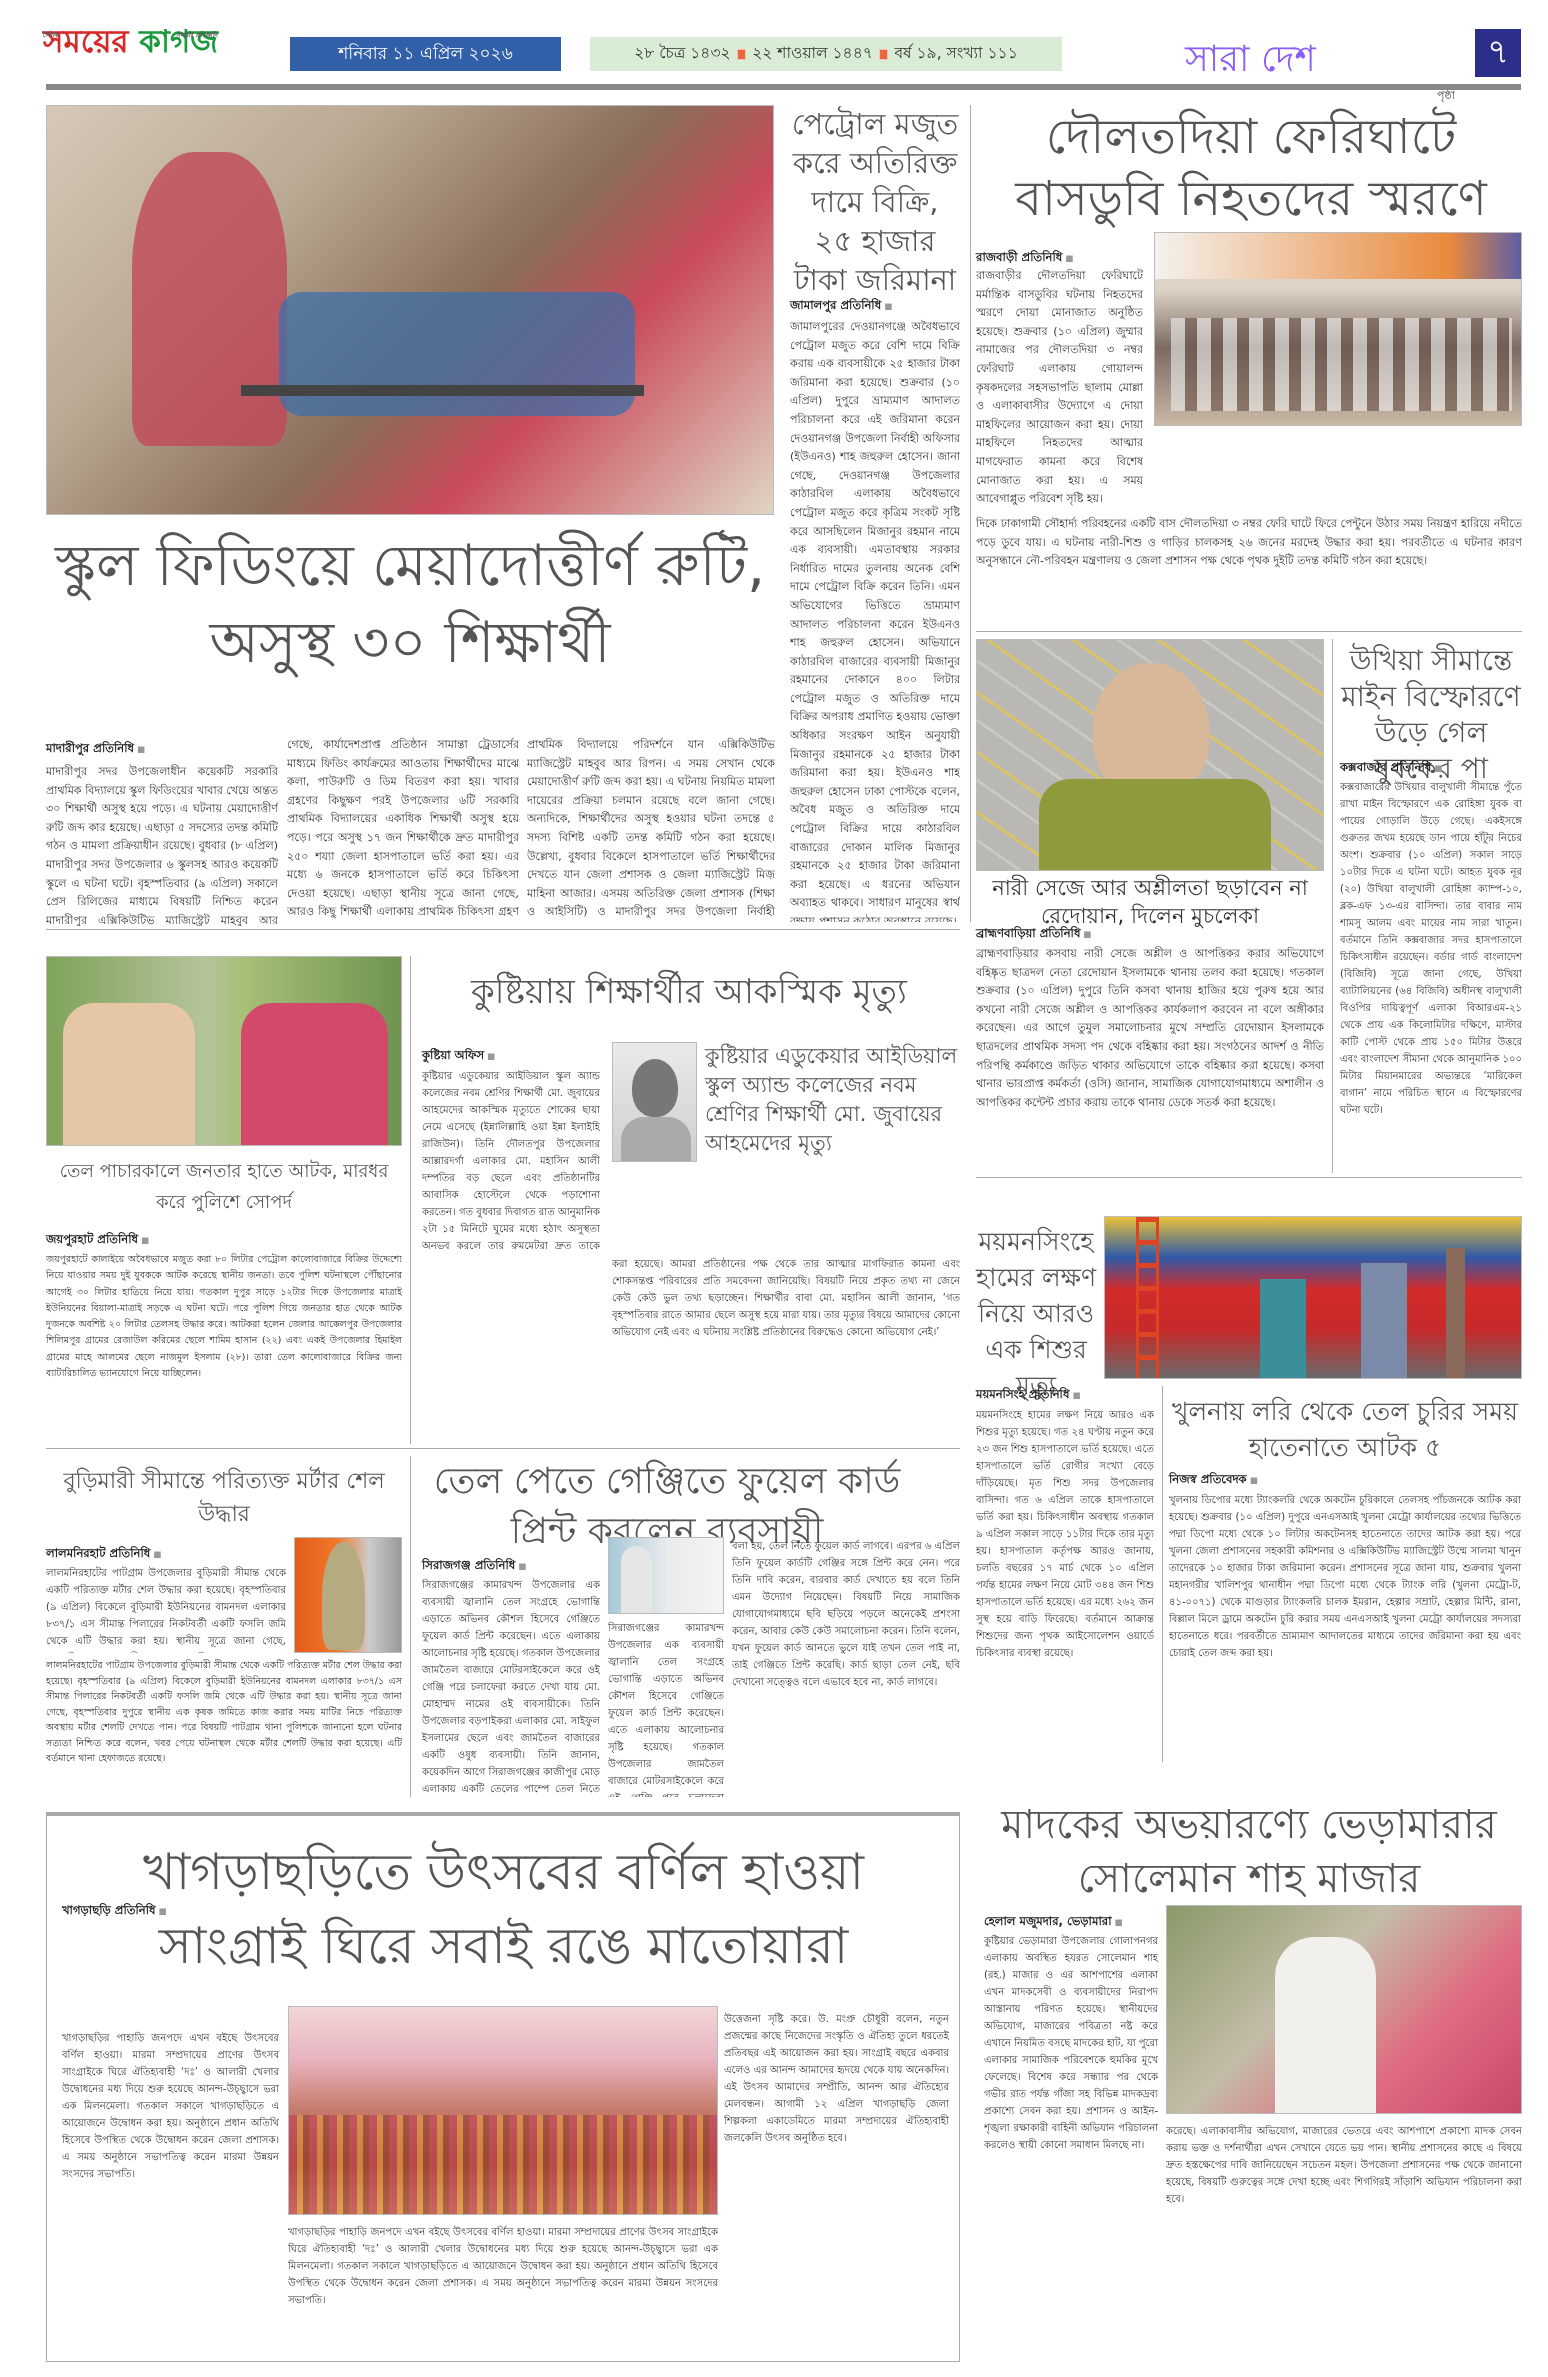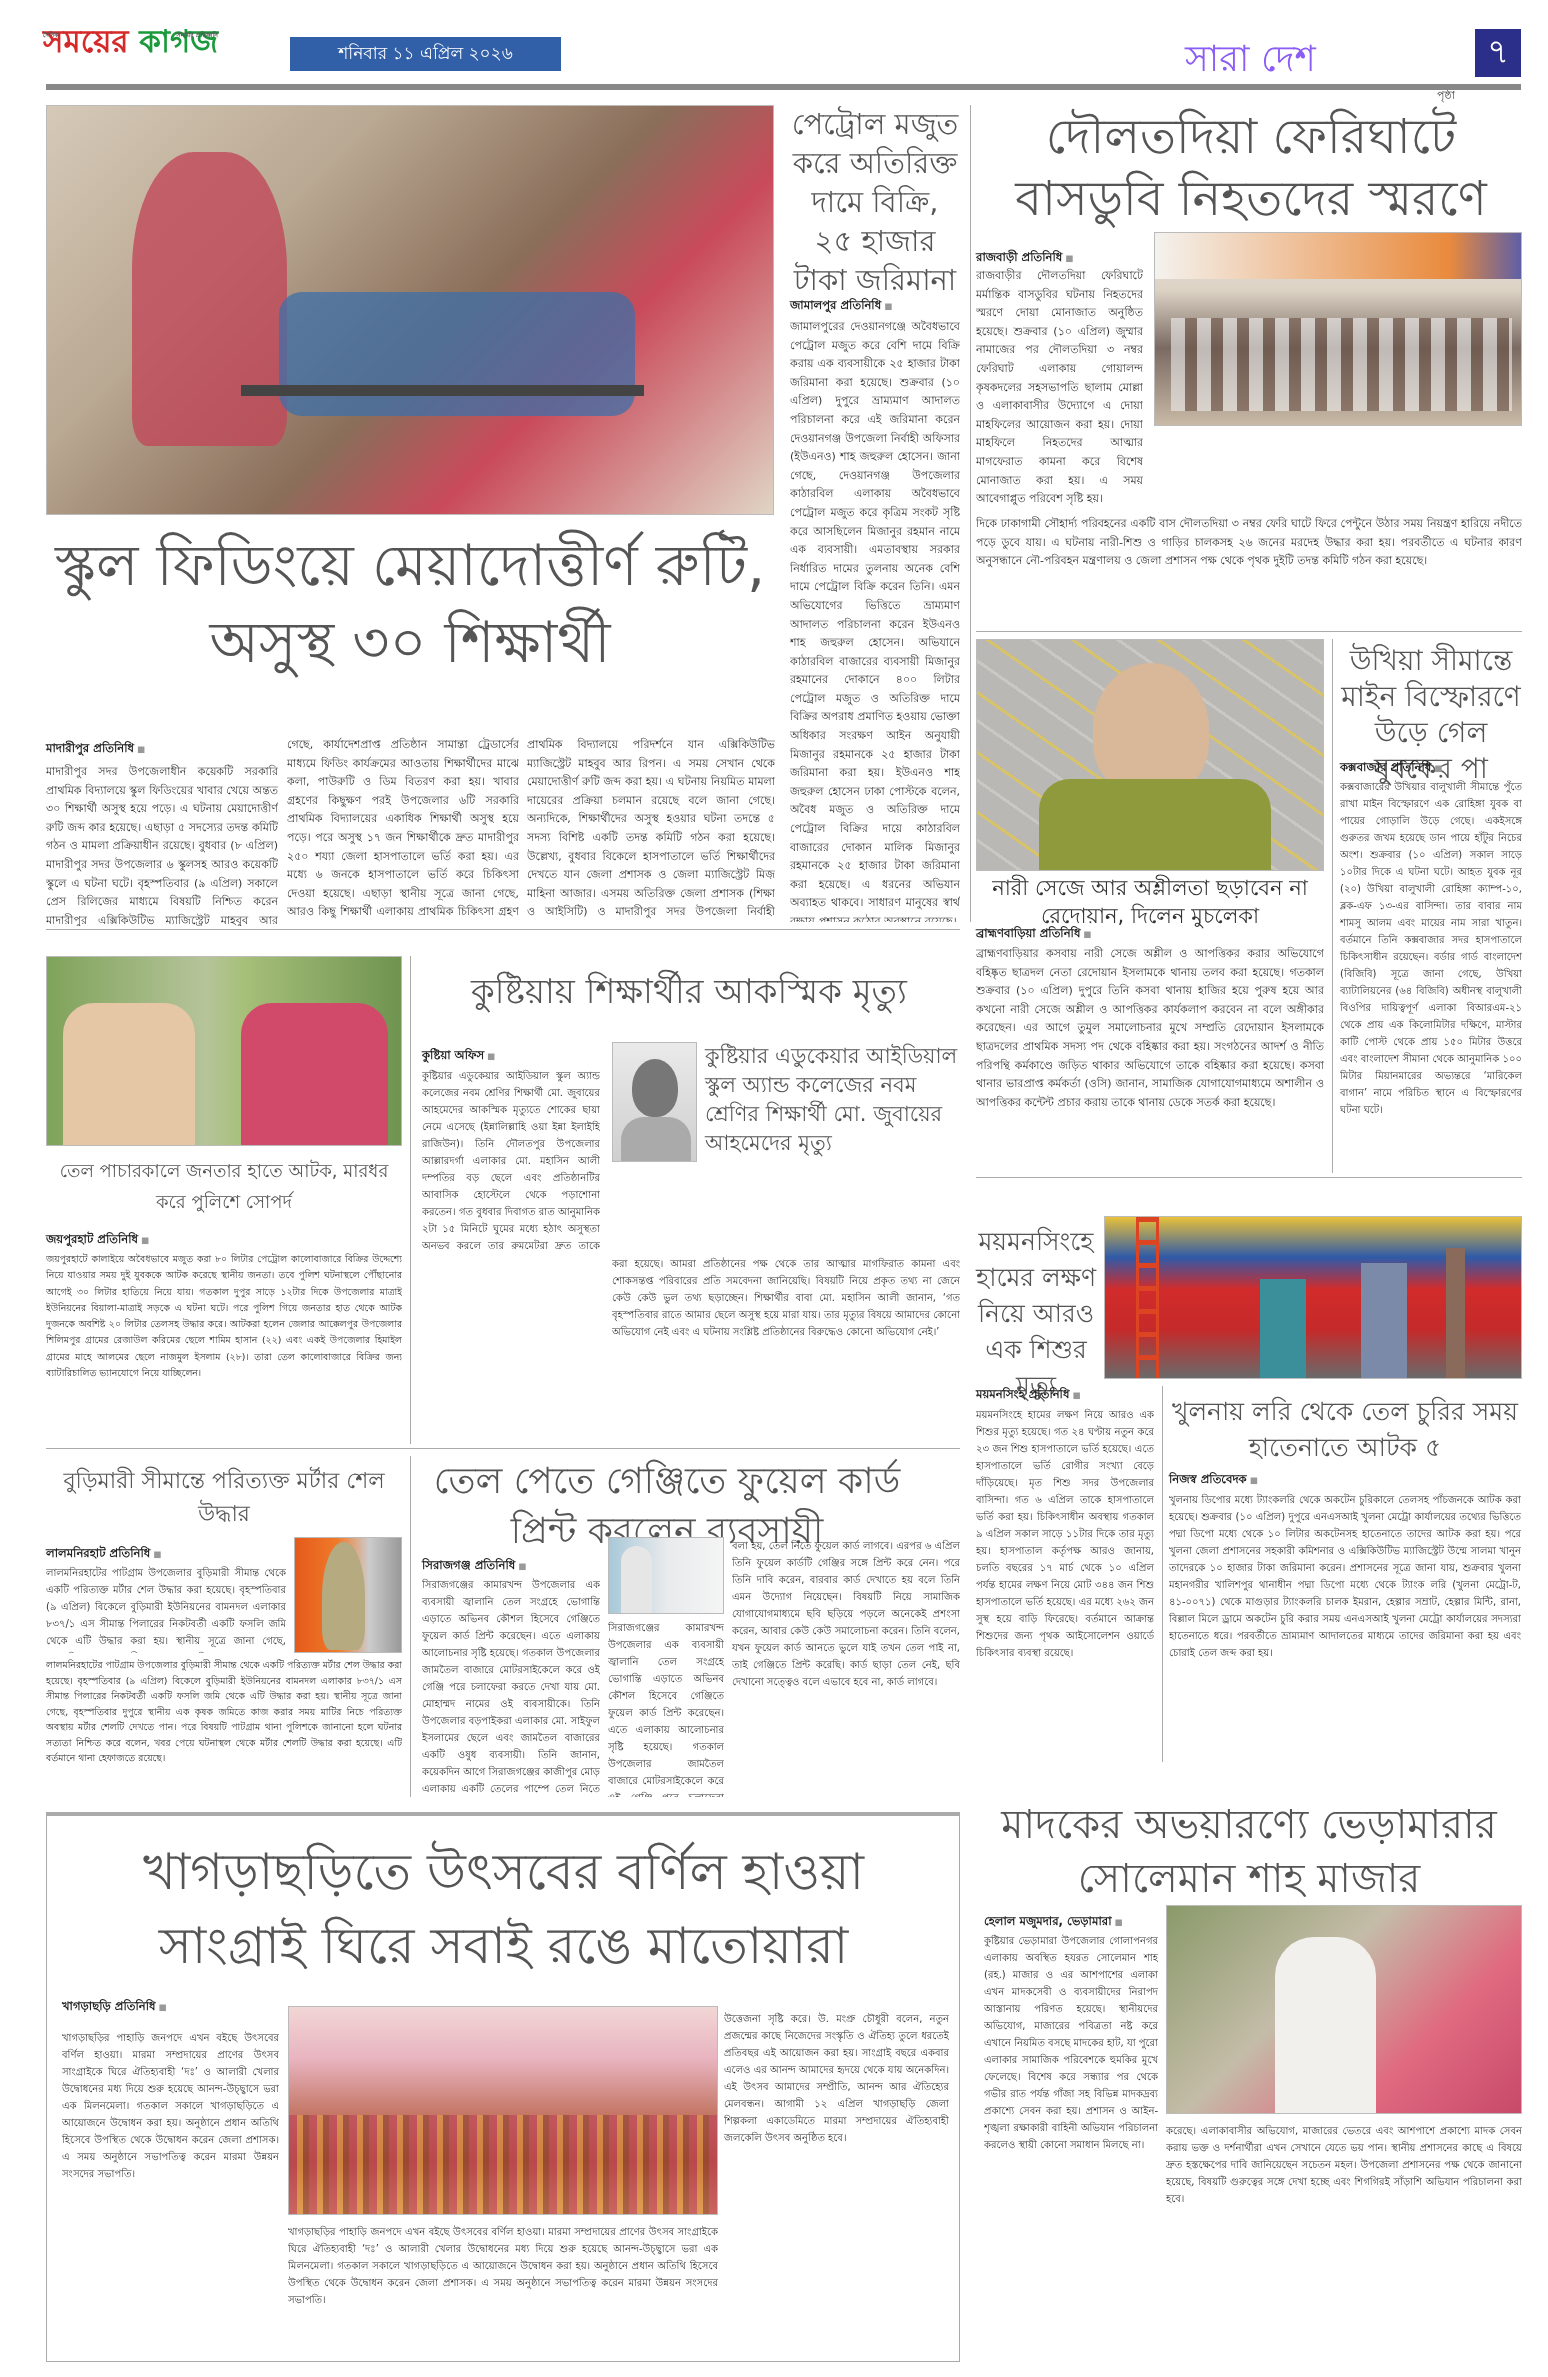--- a/index.html
+++ b/index.html
@@ -30,20 +30,27 @@
 <body>
 
 <div class="abs masthead">
   <div class="abs logo">
     <span class="tiny" style="left:0;top:-6.2px;">দৈনিক</span>
     <span class="red">সময়ের</span>
     <span class="green">কাগজ</span>
     <span class="tiny" style="right:0;top:-6.2px;">সময়ের প্রতিধ্বনি</span>
   </div>
   <div class="abs datebox">শনিবার ১১ এপ্রিল ২০২৬</div>
+  <div class="abs datebox2">
+    <span>২৮ চৈত্র ১৪৩২</span>
+    <span class="sq"></span>
+    <span>২২ শাওয়াল ১৪৪৭</span>
+    <span class="sq"></span>
+    <span>বর্ষ ১৯, সংখ্যা ১১১</span>
+  </div>
   <div class="abs section">সারা দেশ</div>
   <div class="abs pagelabel">পৃষ্ঠা</div>
   <div class="abs pagenum">৭</div>
   <div class="abs rule"></div>
 </div>
 
 <div class="abs photo" style="left:46px;top:105px;width:728px;height:410px;background:linear-gradient(135deg,#d6c9b8 0%,#b9a892 30%,#8a6e5a 55%,#c94a5a 70%,#e0d5c5 100%);">
   <div class="abs" style="left:85px;top:46px;width:155px;height:294px;background:#c0485a;border-radius:40% 40% 10% 10%;opacity:.8;"></div>
   <div class="abs" style="left:232px;top:186px;width:356px;height:124px;background:#3d6fa8;border-radius:23px;opacity:.75;"></div>
   <div class="abs" style="left:194px;top:279px;width:403px;height:11px;background:#444;"></div>
@@ -134,21 +141,21 @@
 <div class="abs dateline" style="left:422px;top:1557px;">সিরাজগঞ্জ প্রতিনিধি</div>
 <div class="abs body" style="left:422px;top:1576px;width:178px;height:221px;overflow:hidden;font-size:10px;line-height:17px;">সিরাজগঞ্জের কামারখন্দ উপজেলার এক ব্যবসায়ী জ্বালানি তেল সংগ্রহে ভোগান্তি এড়াতে অভিনব কৌশল হিসেবে গেঞ্জিতে ফুয়েল কার্ড প্রিন্ট করেছেন। এতে এলাকায় আলোচনার সৃষ্টি হয়েছে। গতকাল উপজেলার জামতৈল বাজারে মোটরসাইকেলে করে ওই গেঞ্জি পরে চলাফেরা করতে দেখা যায় মো. মোহাম্মদ নামের ওই ব্যবসায়ীকে। তিনি উপজেলার বড়পাইকরা এলাকার মো. সাইফুল ইসলামের ছেলে এবং জামতৈল বাজারের একটি ওষুধ ব্যবসায়ী। তিনি জানান, কয়েকদিন আগে সিরাজগঞ্জের কাজীপুর মোড় এলাকায় একটি তেলের পাম্পে তেল নিতে গেলে তাকে তেল দেওয়া হয়নি। তাকে</div>
 <div class="abs photo" style="left:608px;top:1537px;width:116px;height:77px;background:linear-gradient(90deg,#a8c8d8 0%,#e8eaec 50%,#f5f5f5 100%);">
   <div class="abs" style="left:11.6px;top:7.7px;width:31px;height:70px;background:#e6e6e6;border-radius:15.5px 15.5px 0 0;"></div>
 </div>
 <div class="abs body" style="left:732px;top:1537px;width:228px;height:259px;overflow:hidden;font-size:10px;line-height:17px;">বলা হয়, তেল নিতে ফুয়েল কার্ড লাগবে। এরপর ৬ এপ্রিল তিনি ফুয়েল কার্ডটি গেঞ্জির সঙ্গে প্রিন্ট করে নেন। পরে তিনি দাবি করেন, বারবার কার্ড দেখাতে হয় বলে তিনি এমন উদ্যোগ নিয়েছেন। বিষয়টি নিয়ে সামাজিক যোগাযোগমাধ্যমে ছবি ছড়িয়ে পড়লে অনেকেই প্রশংসা করেন, আবার কেউ কেউ সমালোচনা করেন। তিনি বলেন, যখন ফুয়েল কার্ড আনতে ভুলে যাই তখন তেল পাই না, তাই গেঞ্জিতে প্রিন্ট করেছি। কার্ড ছাড়া তেল নেই, ছবি দেখানো সত্ত্বেও বলে এভাবে হবে না, কার্ড লাগবে।</div>
 <div class="abs body" style="left:608px;top:1619px;width:116px;height:178px;overflow:hidden;font-size:10px;line-height:17px;">সিরাজগঞ্জের কামারখন্দ উপজেলার এক ব্যবসায়ী জ্বালানি তেল সংগ্রহে ভোগান্তি এড়াতে অভিনব কৌশল হিসেবে গেঞ্জিতে ফুয়েল কার্ড প্রিন্ট করেছেন। এতে এলাকায় আলোচনার সৃষ্টি হয়েছে। গতকাল উপজেলার জামতৈল বাজারে মোটরসাইকেলে করে ওই গেঞ্জি পরে চলাফেরা করতে দেখা যায় মো. মোহাম্মদ নামের ওই ব্যবসায়ীকে। তিনি উপজেলার বড়পাইকরা এলাকার মো. সাইফুল ইসলামের ছেলে এবং জামতৈল বাজারের একটি ওষুধ ব্যবসায়ী। তিনি জানান, কয়েকদিন আগে সিরাজগঞ্জের কাজীপুর মোড় এলাকায় একটি তেলের পাম্পে তেল নিতে গেলে তাকে তেল দেওয়া হয়নি। তাকে</div>
 
 <div class="abs box" style="left:46px;top:1812px;width:914px;height:550px;"></div>
 <div class="abs hl" style="left:62px;top:1835px;width:883px;font-size:50px;line-height:74px;">খাগড়াছড়িতে উৎসবের বর্ণিল হাওয়া সাংগ্রাই ঘিরে সবাই রঙে মাতোয়ারা</div>
-<div class="abs dateline" style="left:62px;top:1998px;">খাগড়াছড়ি প্রতিনিধি</div>
+<div class="abs dateline" style="left:62px;top:1902px;">খাগড়াছড়ি প্রতিনিধি</div>
 <div class="abs body" style="left:62px;top:2029px;width:217px;height:325px;overflow:hidden;font-size:10px;line-height:17px;">খাগড়াছড়ির পাহাড়ি জনপদে এখন বইছে উৎসবের বর্ণিল হাওয়া। মারমা সম্প্রদায়ের প্রাণের উৎসব সাংগ্রাইকে ঘিরে ঐতিহ্যবাহী ‘দঃ’ ও আলারী খেলার উদ্বোধনের মধ্য দিয়ে শুরু হয়েছে আনন্দ-উচ্ছ্বাসে ভরা এক মিলনমেলা। গতকাল সকালে খাগড়াছড়িতে এ আয়োজনে উদ্বোধন করা হয়। অনুষ্ঠানে প্রধান অতিথি হিসেবে উপস্থিত থেকে উদ্বোধন করেন জেলা প্রশাসক। এ সময় অনুষ্ঠানে সভাপতিত্ব করেন মারমা উন্নয়ন সংসদের সভাপতি।</div>
 <div class="abs photo" style="left:288px;top:2006px;width:430px;height:209px;background:linear-gradient(180deg,#f2d6d6 0%,#e8b4c0 25%,#c67a6a 50%,#b05a3a 75%,#d89a6a 100%);">
   <div class="abs" style="left:0;top:108px;width:430px;height:101px;background:repeating-linear-gradient(90deg,#c03a5a 0 7.7px,#e8a040 7.7px 14px,#8a3a2a 14px 20px);opacity:.55;"></div>
 </div>
 <div class="abs body" style="left:288px;top:2223px;width:430px;height:132px;overflow:hidden;font-size:10px;line-height:17px;">খাগড়াছড়ির পাহাড়ি জনপদে এখন বইছে উৎসবের বর্ণিল হাওয়া। মারমা সম্প্রদায়ের প্রাণের উৎসব সাংগ্রাইকে ঘিরে ঐতিহ্যবাহী ‘দঃ’ ও আলারী খেলার উদ্বোধনের মধ্য দিয়ে শুরু হয়েছে আনন্দ-উচ্ছ্বাসে ভরা এক মিলনমেলা। গতকাল সকালে খাগড়াছড়িতে এ আয়োজনে উদ্বোধন করা হয়। অনুষ্ঠানে প্রধান অতিথি হিসেবে উপস্থিত থেকে উদ্বোধন করেন জেলা প্রশাসক। এ সময় অনুষ্ঠানে সভাপতিত্ব করেন মারমা উন্নয়ন সংসদের সভাপতি।</div>
 <div class="abs body" style="left:724px;top:2010px;width:225px;height:345px;overflow:hidden;font-size:10px;line-height:17px;">উত্তেজনা সৃষ্টি করে। উ. মংপ্রু চৌধুরী বলেন, নতুন প্রজন্মের কাছে নিজেদের সংস্কৃতি ও ঐতিহ্য তুলে ধরতেই প্রতিবছর এই আয়োজন করা হয়। সাংগ্রাই বছরে একবার এলেও এর আনন্দ আমাদের হৃদয়ে থেকে যায় অনেকদিন। এই উৎসব আমাদের সম্প্রীতি, আনন্দ আর ঐতিহ্যের মেলবন্ধন। আগামী ১২ এপ্রিল খাগড়াছড়ি জেলা শিল্পকলা একাডেমিতে মারমা সম্প্রদায়ের ঐতিহ্যবাহী জলকেলি উৎসব অনুষ্ঠিত হবে।</div>
 
 <div class="abs hl" style="left:976px;top:1797px;width:546px;font-size:40px;line-height:54px;">মাদকের অভয়ারণ্যে ভেড়ামারার সোলেমান শাহ মাজার</div>
 <div class="abs dateline" style="left:984px;top:1913px;">হেলাল মজুমদার, ভেড়ামারা</div>
 <div class="abs body" style="left:984px;top:1932px;width:174px;height:422px;overflow:hidden;font-size:10px;line-height:17px;">কুষ্টিয়ার ভেড়ামারা উপজেলার গোলাপনগর এলাকায় অবস্থিত হযরত সোলেমান শাহ (রহ.) মাজার ও এর আশপাশের এলাকা এখন মাদকসেবী ও ব্যবসায়ীদের নিরাপদ আস্তানায় পরিণত হয়েছে। স্থানীয়দের অভিযোগ, মাজারের পবিত্রতা নষ্ট করে এখানে নিয়মিত বসছে মাদকের হাট, যা পুরো এলাকার সামাজিক পরিবেশকে হুমকির মুখে ফেলেছে। বিশেষ করে সন্ধ্যার পর থেকে গভীর রাত পর্যন্ত গাঁজা সহ বিভিন্ন মাদকদ্রব্য প্রকাশ্যে সেবন করা হয়। প্রশাসন ও আইন-শৃঙ্খলা রক্ষাকারী বাহিনী অভিযান পরিচালনা করলেও স্থায়ী কোনো সমাধান মিলছে না।</div>

